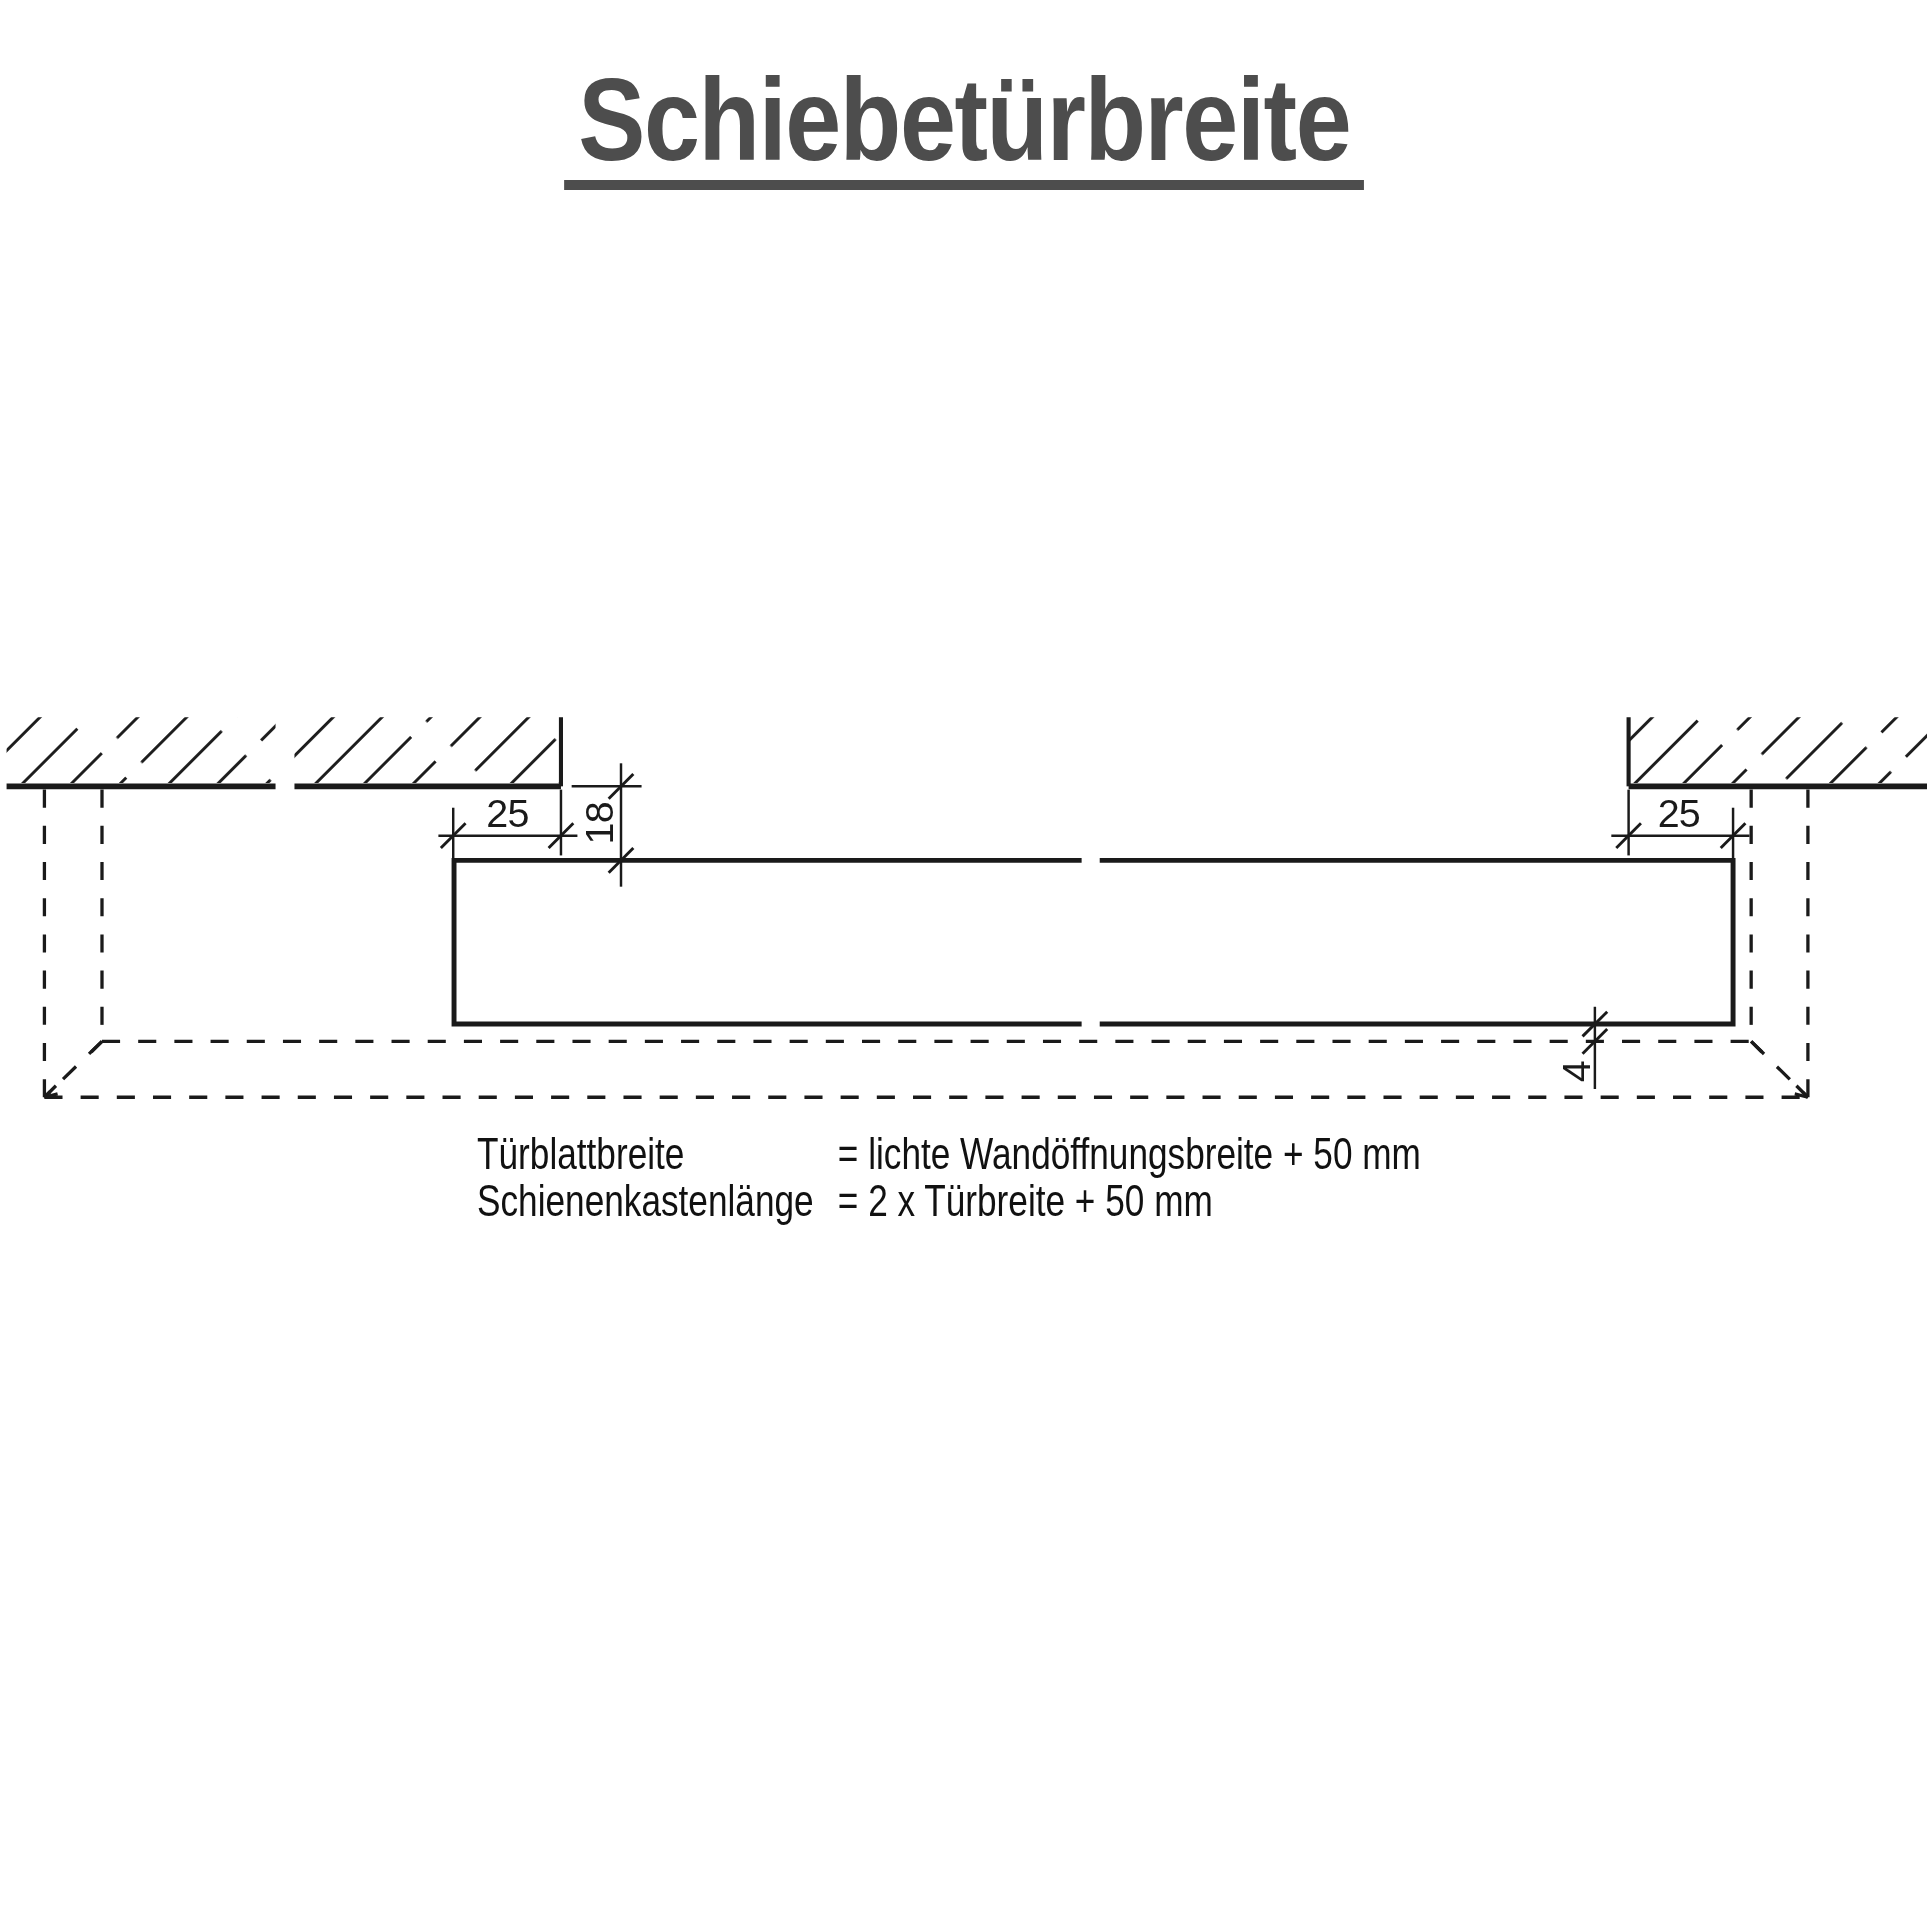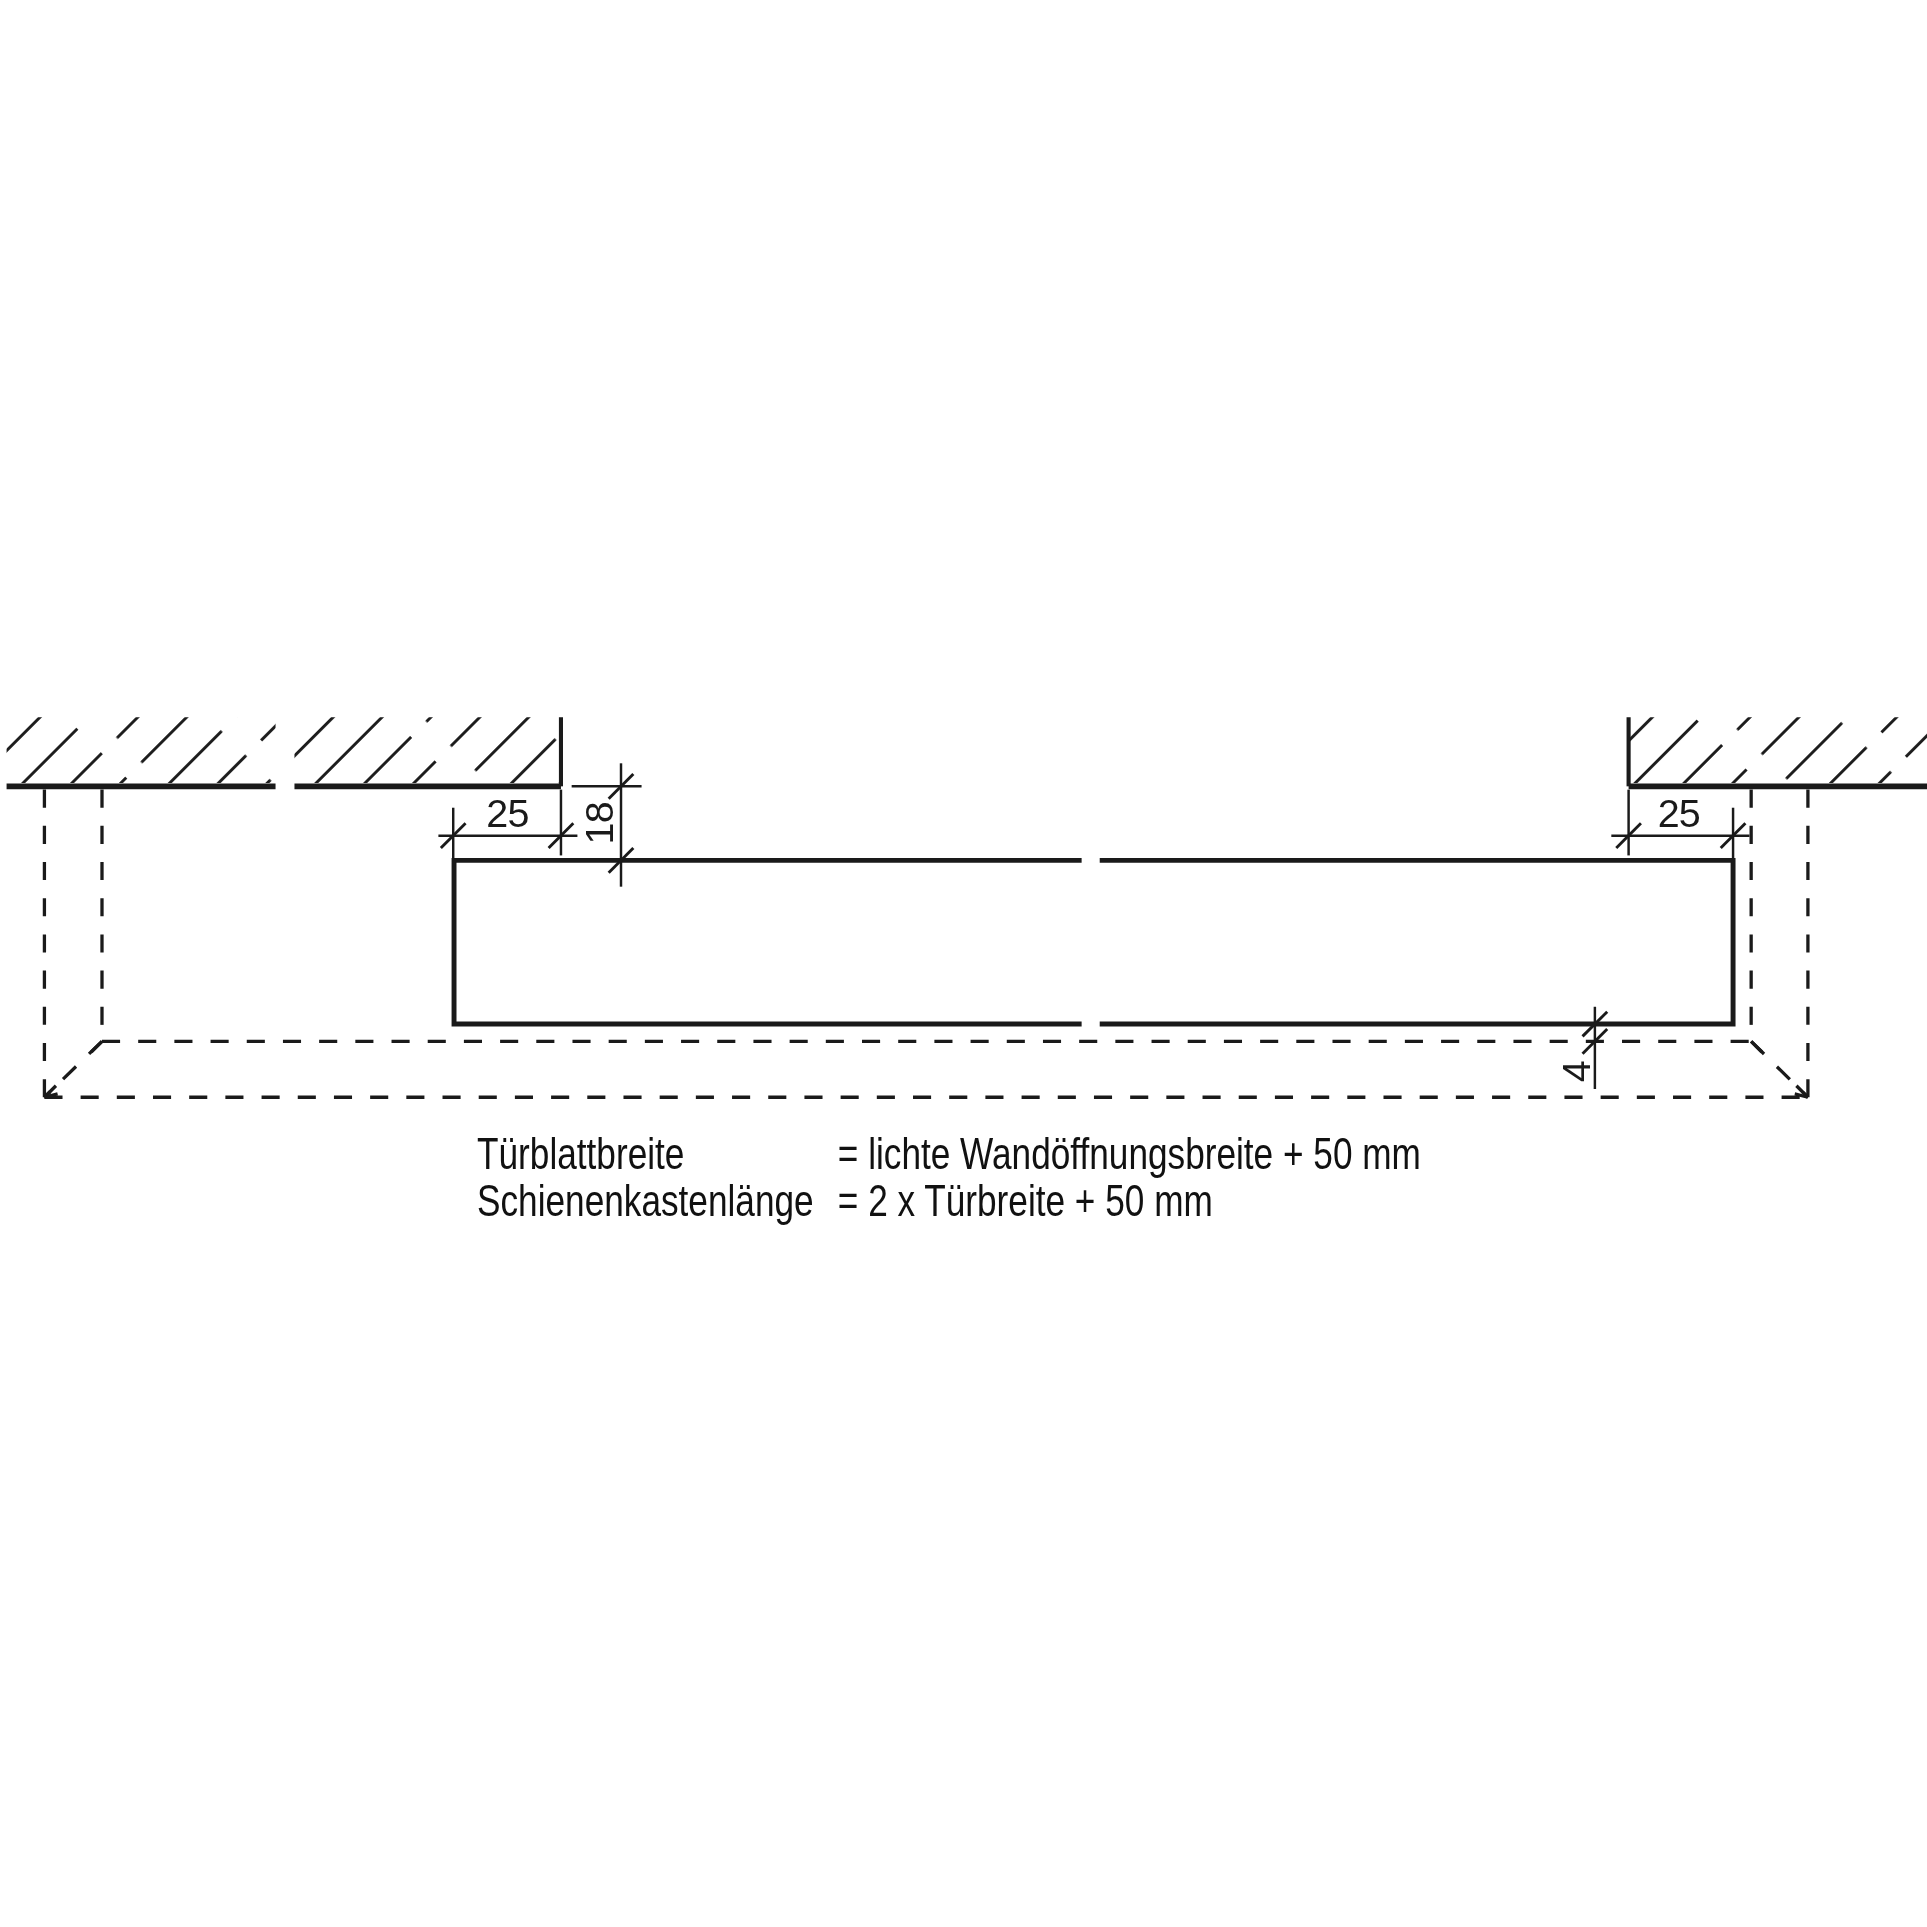--- a/index.html
+++ b/index.html
@@ -57,20 +57,23 @@
     font-size: 48px;
     letter-spacing: -1px;
     fill: #1a1a1a;
   }
 </style>
 </head>
 <body>
 
 <div class="page">
 
+  <div class="title-wrap">
+    <span class="title">Schiebetürbreite</span>
+  </div>
 
   <svg class="drawing-svg" viewBox="0 0 2344 2344" xmlns="http://www.w3.org/2000/svg">
     <defs>
       <pattern id="hatch" patternUnits="userSpaceOnUse" width="42" height="280" patternTransform="rotate(45)">
         <line x1="21" y1="0" x2="21" y2="280" stroke="#1a1a1a" stroke-width="3.5" stroke-dasharray="132 26 96 26"></line>
       </pattern>
     </defs>
 
     <g>
       <rect x="8" y="872" width="327" height="80" fill="url(#hatch)"></rect>

